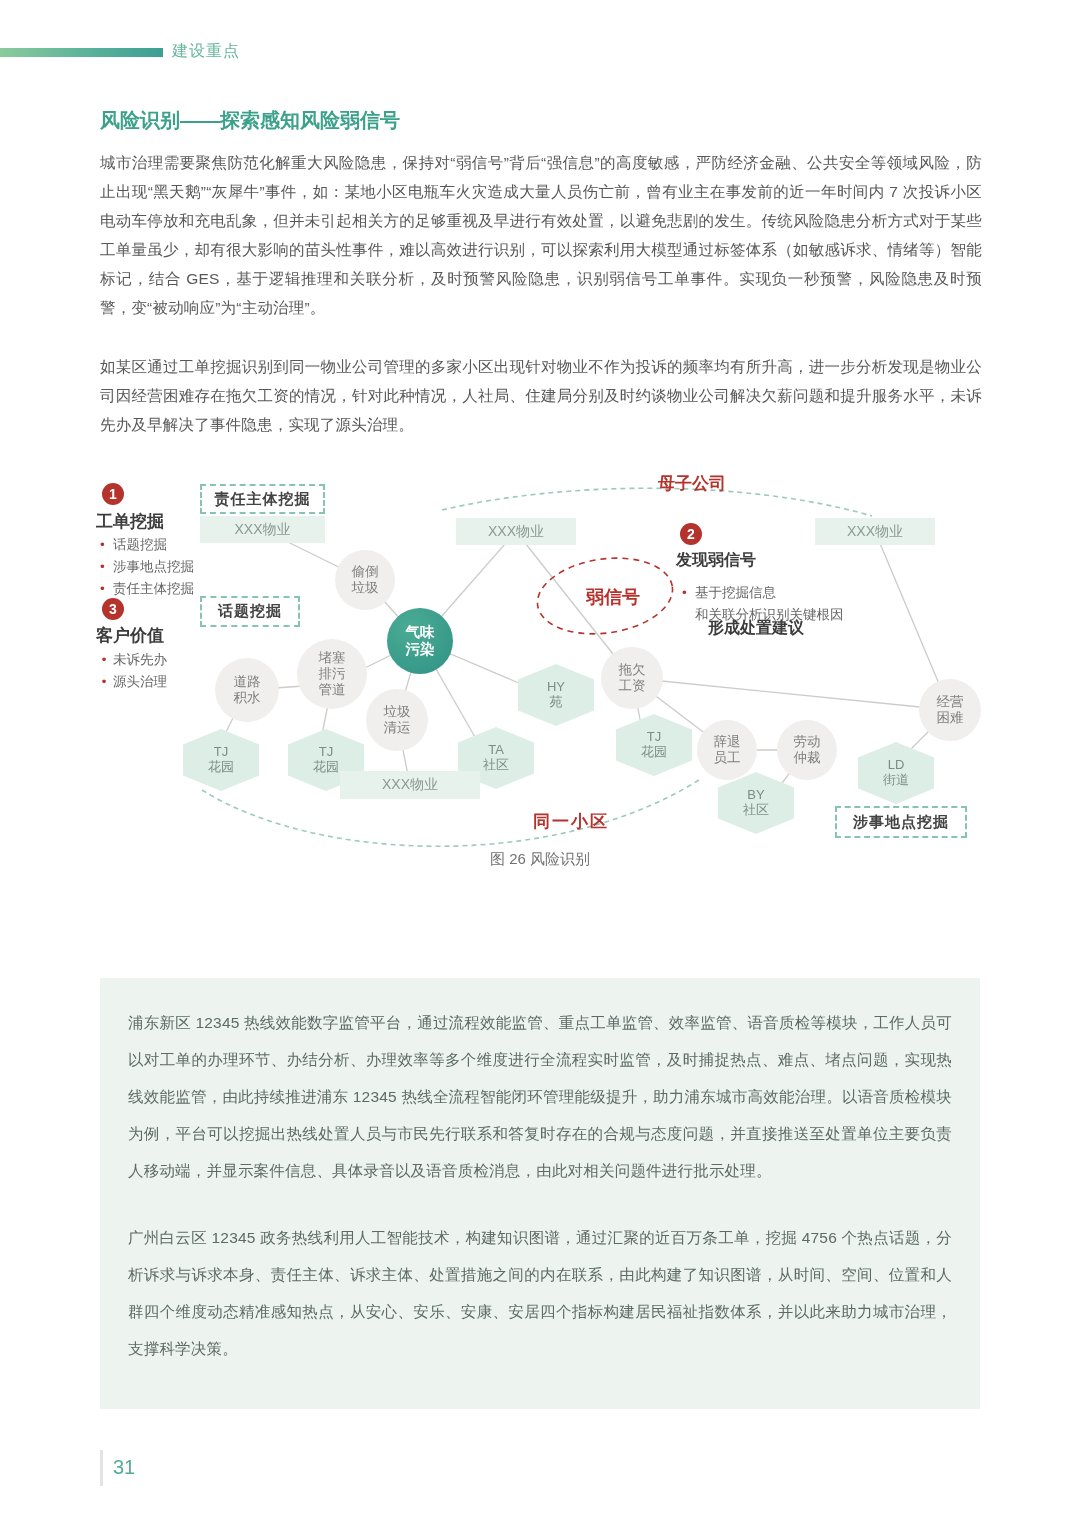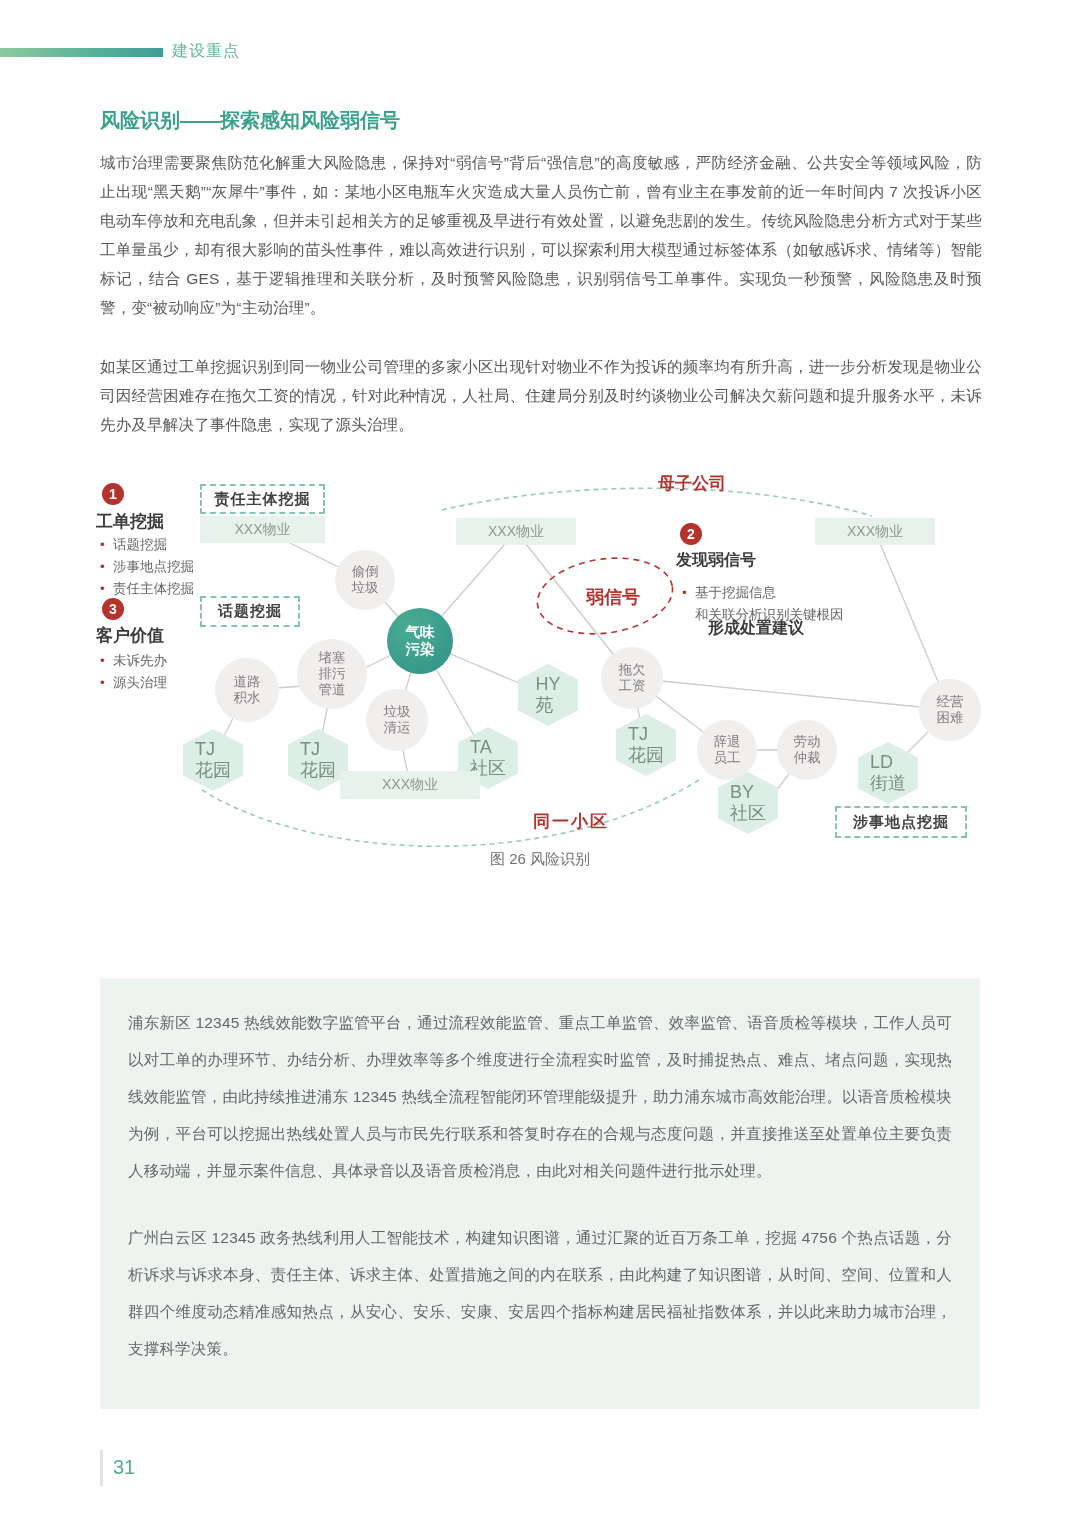--- a/index.html
+++ b/index.html
@@ -22,24 +22,24 @@
   .gbox{position:absolute;background:#e7f2ec;color:#8b9a93;font-size:14px;
         display:flex;align-items:center;justify-content:center;z-index:3;}
   .dbox{position:absolute;background:#fff;border:2px dashed #86c3b2;color:#434343;
         font-size:15px;font-weight:bold;display:flex;align-items:center;justify-content:center;
         letter-spacing:1px;z-index:3;box-sizing:border-box;}
   .cnode{position:absolute;border-radius:50%;display:flex;align-items:center;justify-content:center;
          text-align:center;white-space:pre-line;z-index:2;}
   .cnode.gray{background:#f0efee;color:#7f7d7d;font-size:13.5px;line-height:1.18;}
   .cnode.teal{background:radial-gradient(circle at 35% 30%,#4bab94,#2f9285);color:#fff;
               font-weight:bold;font-size:14.5px;line-height:1.2;}
-  .hex{position:absolute;width:60px;height:62px;background:#ddeee6;color:#7b8d85;
+  .hex{position:absolute;width:76px;height:62px;background:#ddeee6;color:#7b8d85;
        clip-path:polygon(50% 0,100% 25%,100% 75%,50% 100%,0 75%,0 25%);
-       display:flex;align-items:center;justify-content:center;text-align:left;
-       white-space:pre-line;font-size:18px;line-height:1.15;z-index:2;}
+       display:flex;align-items:center;justify-content:center;text-align:center;
+       white-space:pre-line;font-size:13px;line-height:1.15;z-index:2;}
   .badge{position:absolute;width:22px;height:22px;border-radius:50%;background:#b5332d;color:#fff;
          font-size:14px;font-weight:bold;display:flex;align-items:center;justify-content:center;z-index:4;}
   .leg-title{position:absolute;font-size:17px;font-weight:bold;color:#3d3c3c;z-index:4;}
   .leg-list{position:absolute;margin:0;padding:0;list-style:none;z-index:4;}
   .leg-list li{position:relative;padding-left:13px;font-size:13.5px;color:#666;
                line-height:22px;white-space:pre-line;}
   .leg-list li::before{content:"•";position:absolute;left:0;color:#b5332d;}
   .red-label{position:absolute;color:#b5332d;font-weight:bold;z-index:4;}
   
   .case{position:absolute;left:100px;top:978px;width:880px;}
@@ -142,21 +142,21 @@
 
     <div class="badge" style="left:12px;top:15px;">1</div>
     <div class="leg-title" style="left:6px;top:42px;">工单挖掘</div>
     <ul class="leg-list" style="left:10px;top:66px;">
       <li>话题挖掘</li>
       <li>涉事地点挖掘</li>
       <li>责任主体挖掘</li>
     </ul>
     <div class="badge" style="left:12px;top:130px;">3</div>
     <div class="leg-title" style="left:6px;top:156px;">客户价值</div>
-    <ul class="leg-list" style="left:10px;top:182px;">
+    <ul class="leg-list" style="left:10px;top:182px;font-family:Liberation Mono, monospace;">
       <li>未诉先办</li>
       <li>源头治理</li>
     </ul>
 
     <div class="red-label" style="left:568px;top:4px;font-size:17px;">母子公司</div>
     <div class="badge" style="left:590px;top:55px;">2</div>
     <div class="leg-title" style="left:586px;top:82px;font-size:16px;">发现弱信号</div>
     <ul class="leg-list" style="left:592px;top:104px;margin-top:10px;">
       <li>基于挖掘信息
 和关联分析识别关键根因</li>

